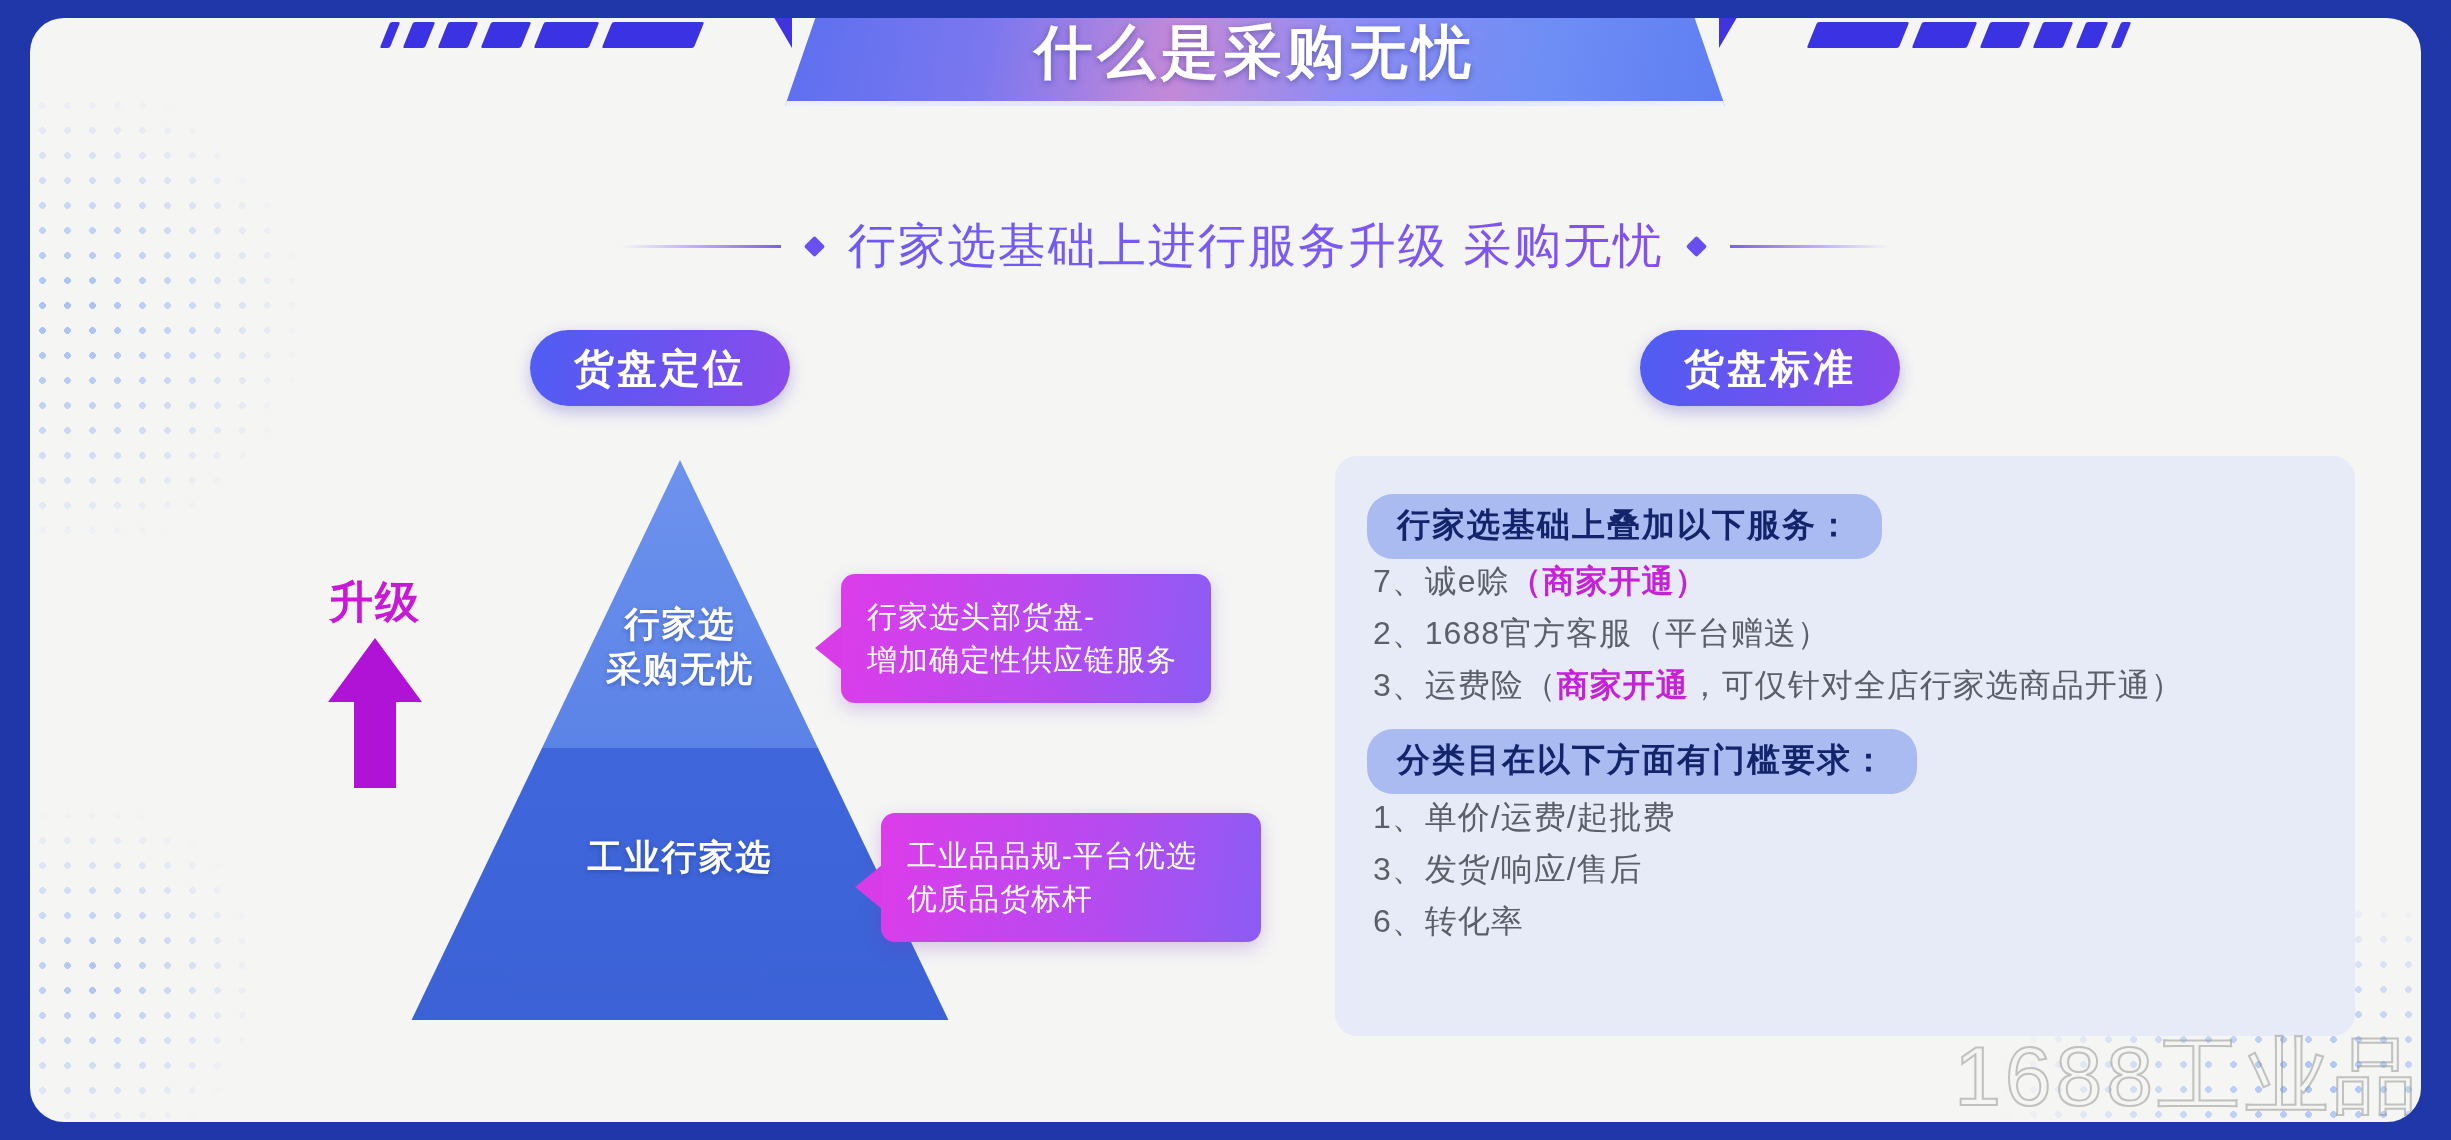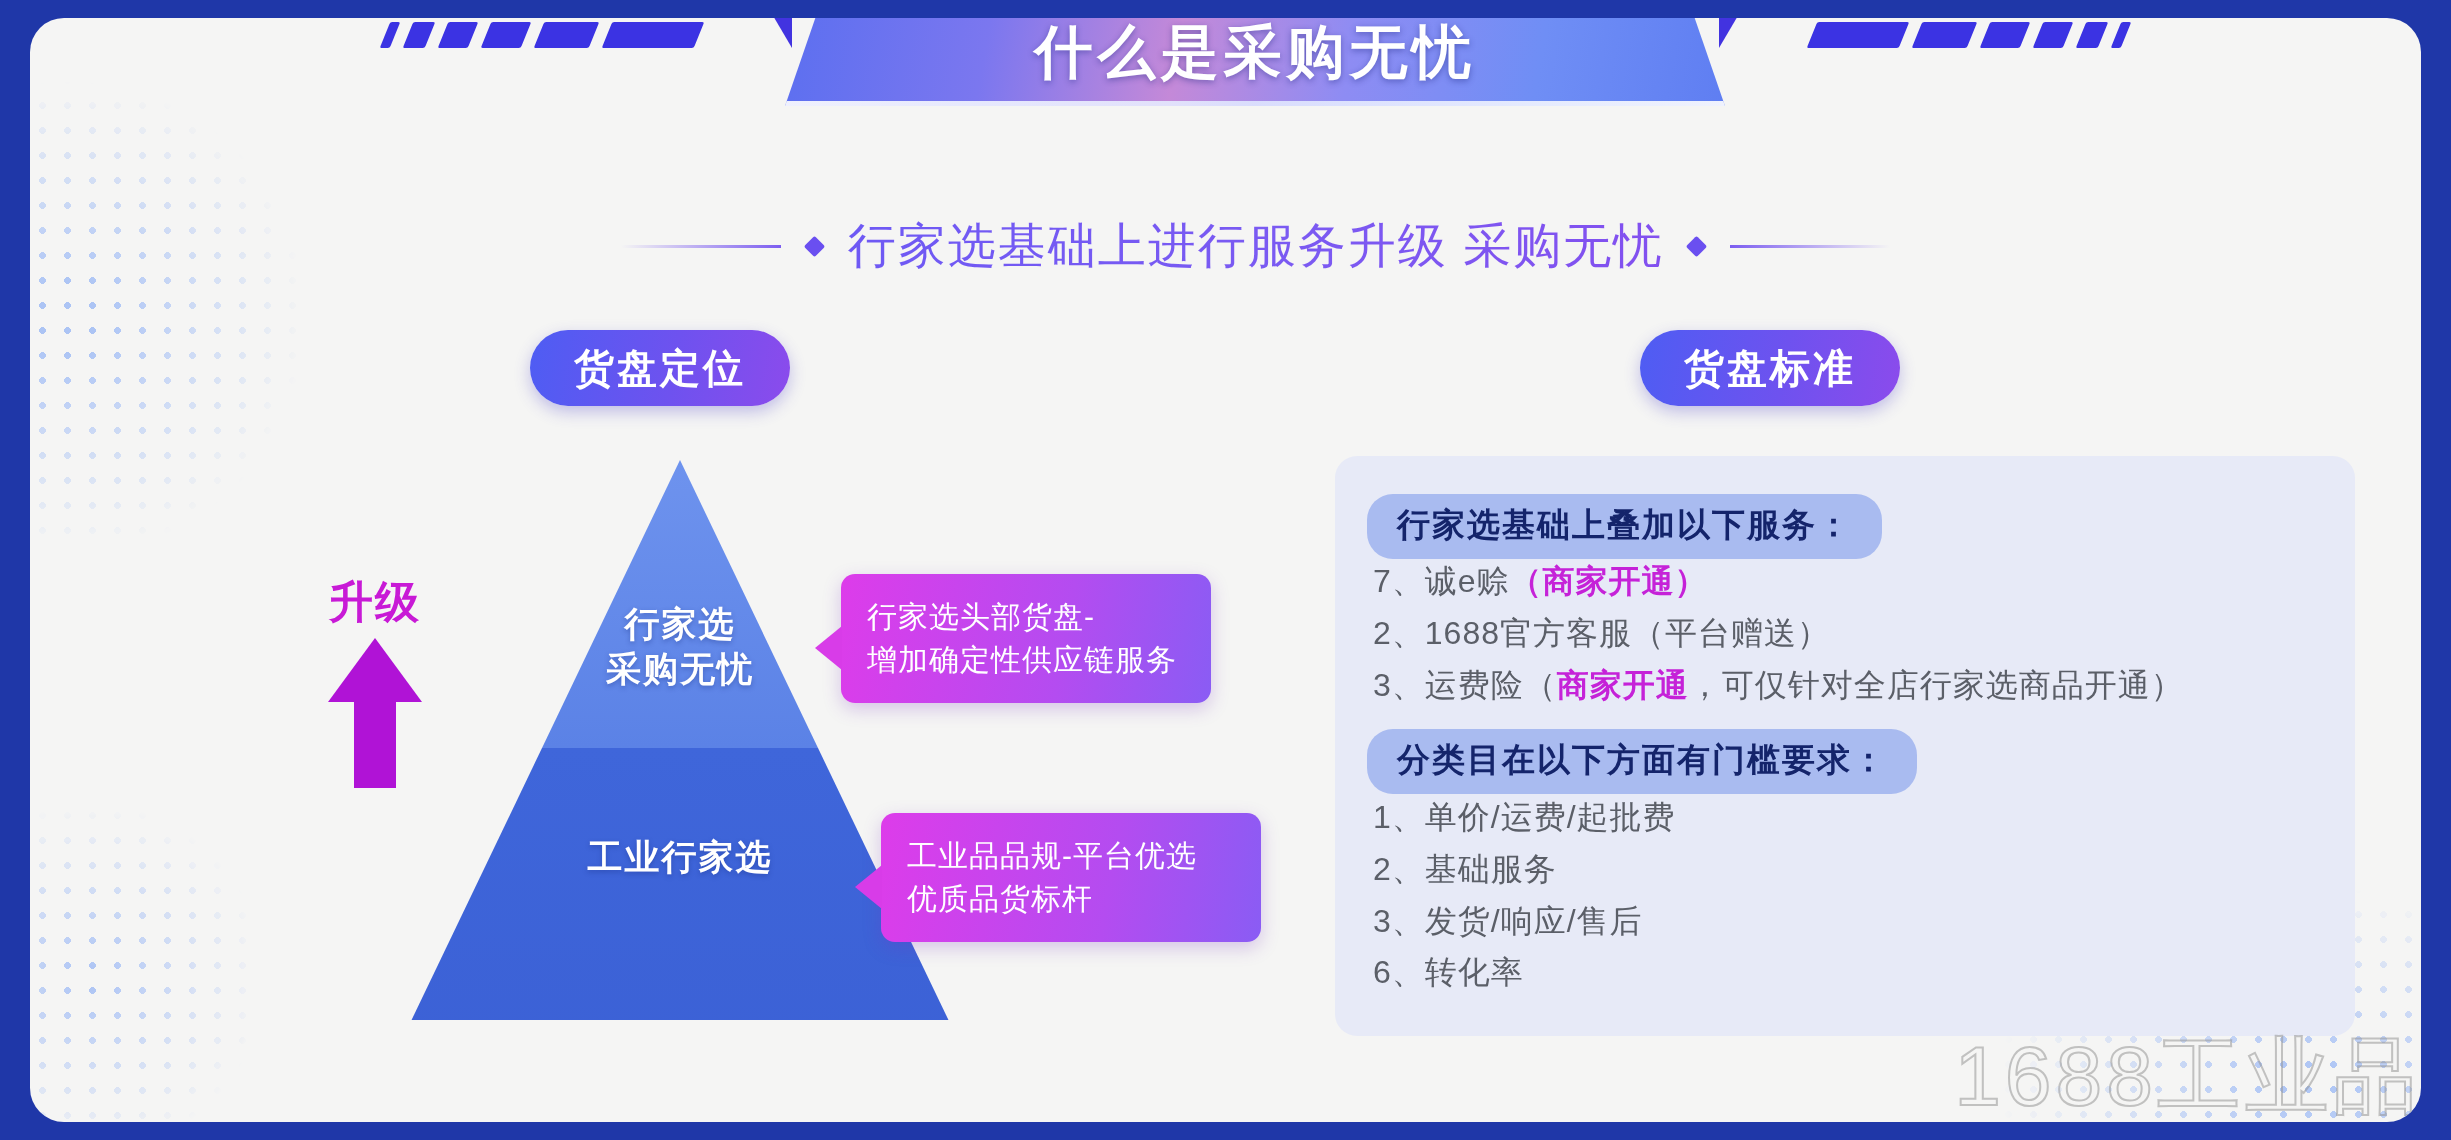--- a/index.html
+++ b/index.html
@@ -343,21 +343,20 @@
       <div class="sec-head sec-1-head">行家选基础上叠加以下服务：</div>
       <div class="list list-1" id="list-1">
           <span class="li"><span>7、诚e赊</span><span class="hl">（商家开通）</span></span>
           <span class="li"><span>2、1688官方客服（平台赠送）</span></span>
           <span class="li"><span>3、运费险（</span><span class="hl">商家开通</span><span>，可仅针对全店行家选商品开通）</span></span>
         </div>
 
       <div class="sec-head sec-2-head">分类目在以下方面有门槛要求：</div>
       <div class="list list-2" id="list-2">
           <span class="li"><span>1、单价/运费/起批费</span></span>
-          <span class="li"><span>2、基础服务</span></span>
           <span class="li"><span>3、发货/响应/售后</span></span>
           <span class="li"><span>6、转化率</span></span>
         </div>
     </div>
 
     <div class="watermark">1688工业品</div>
 
   </div>
 </div>
 

